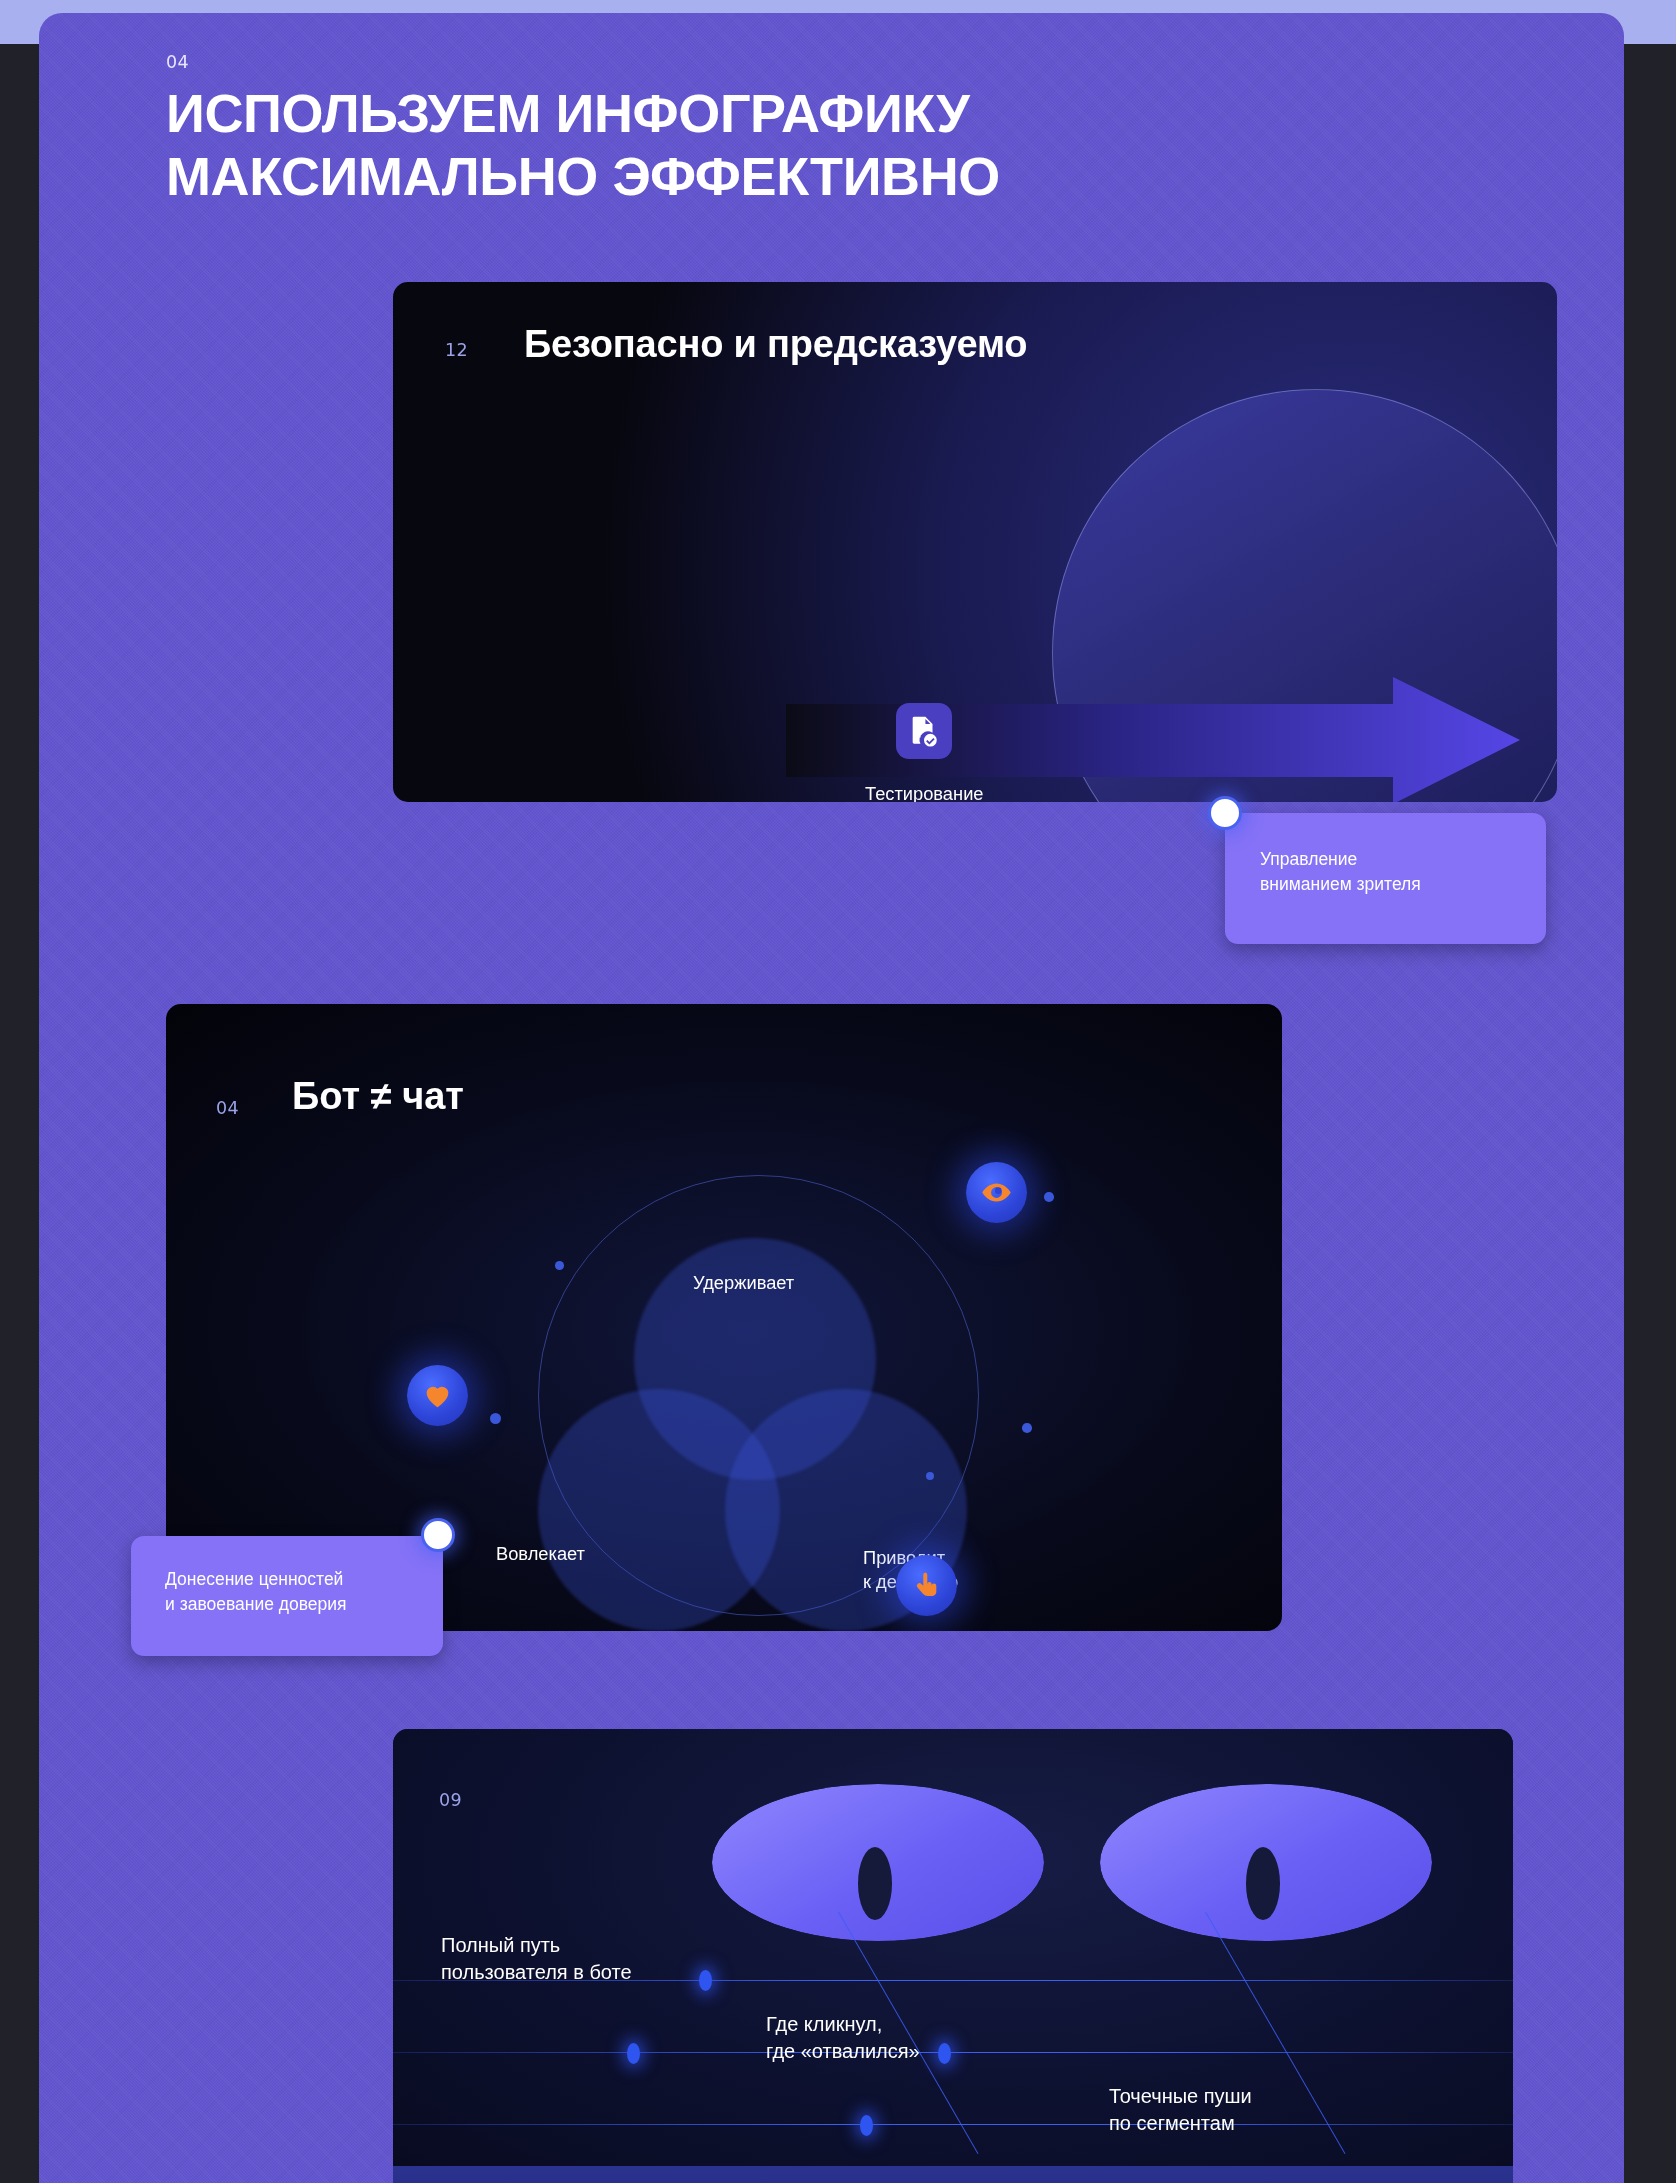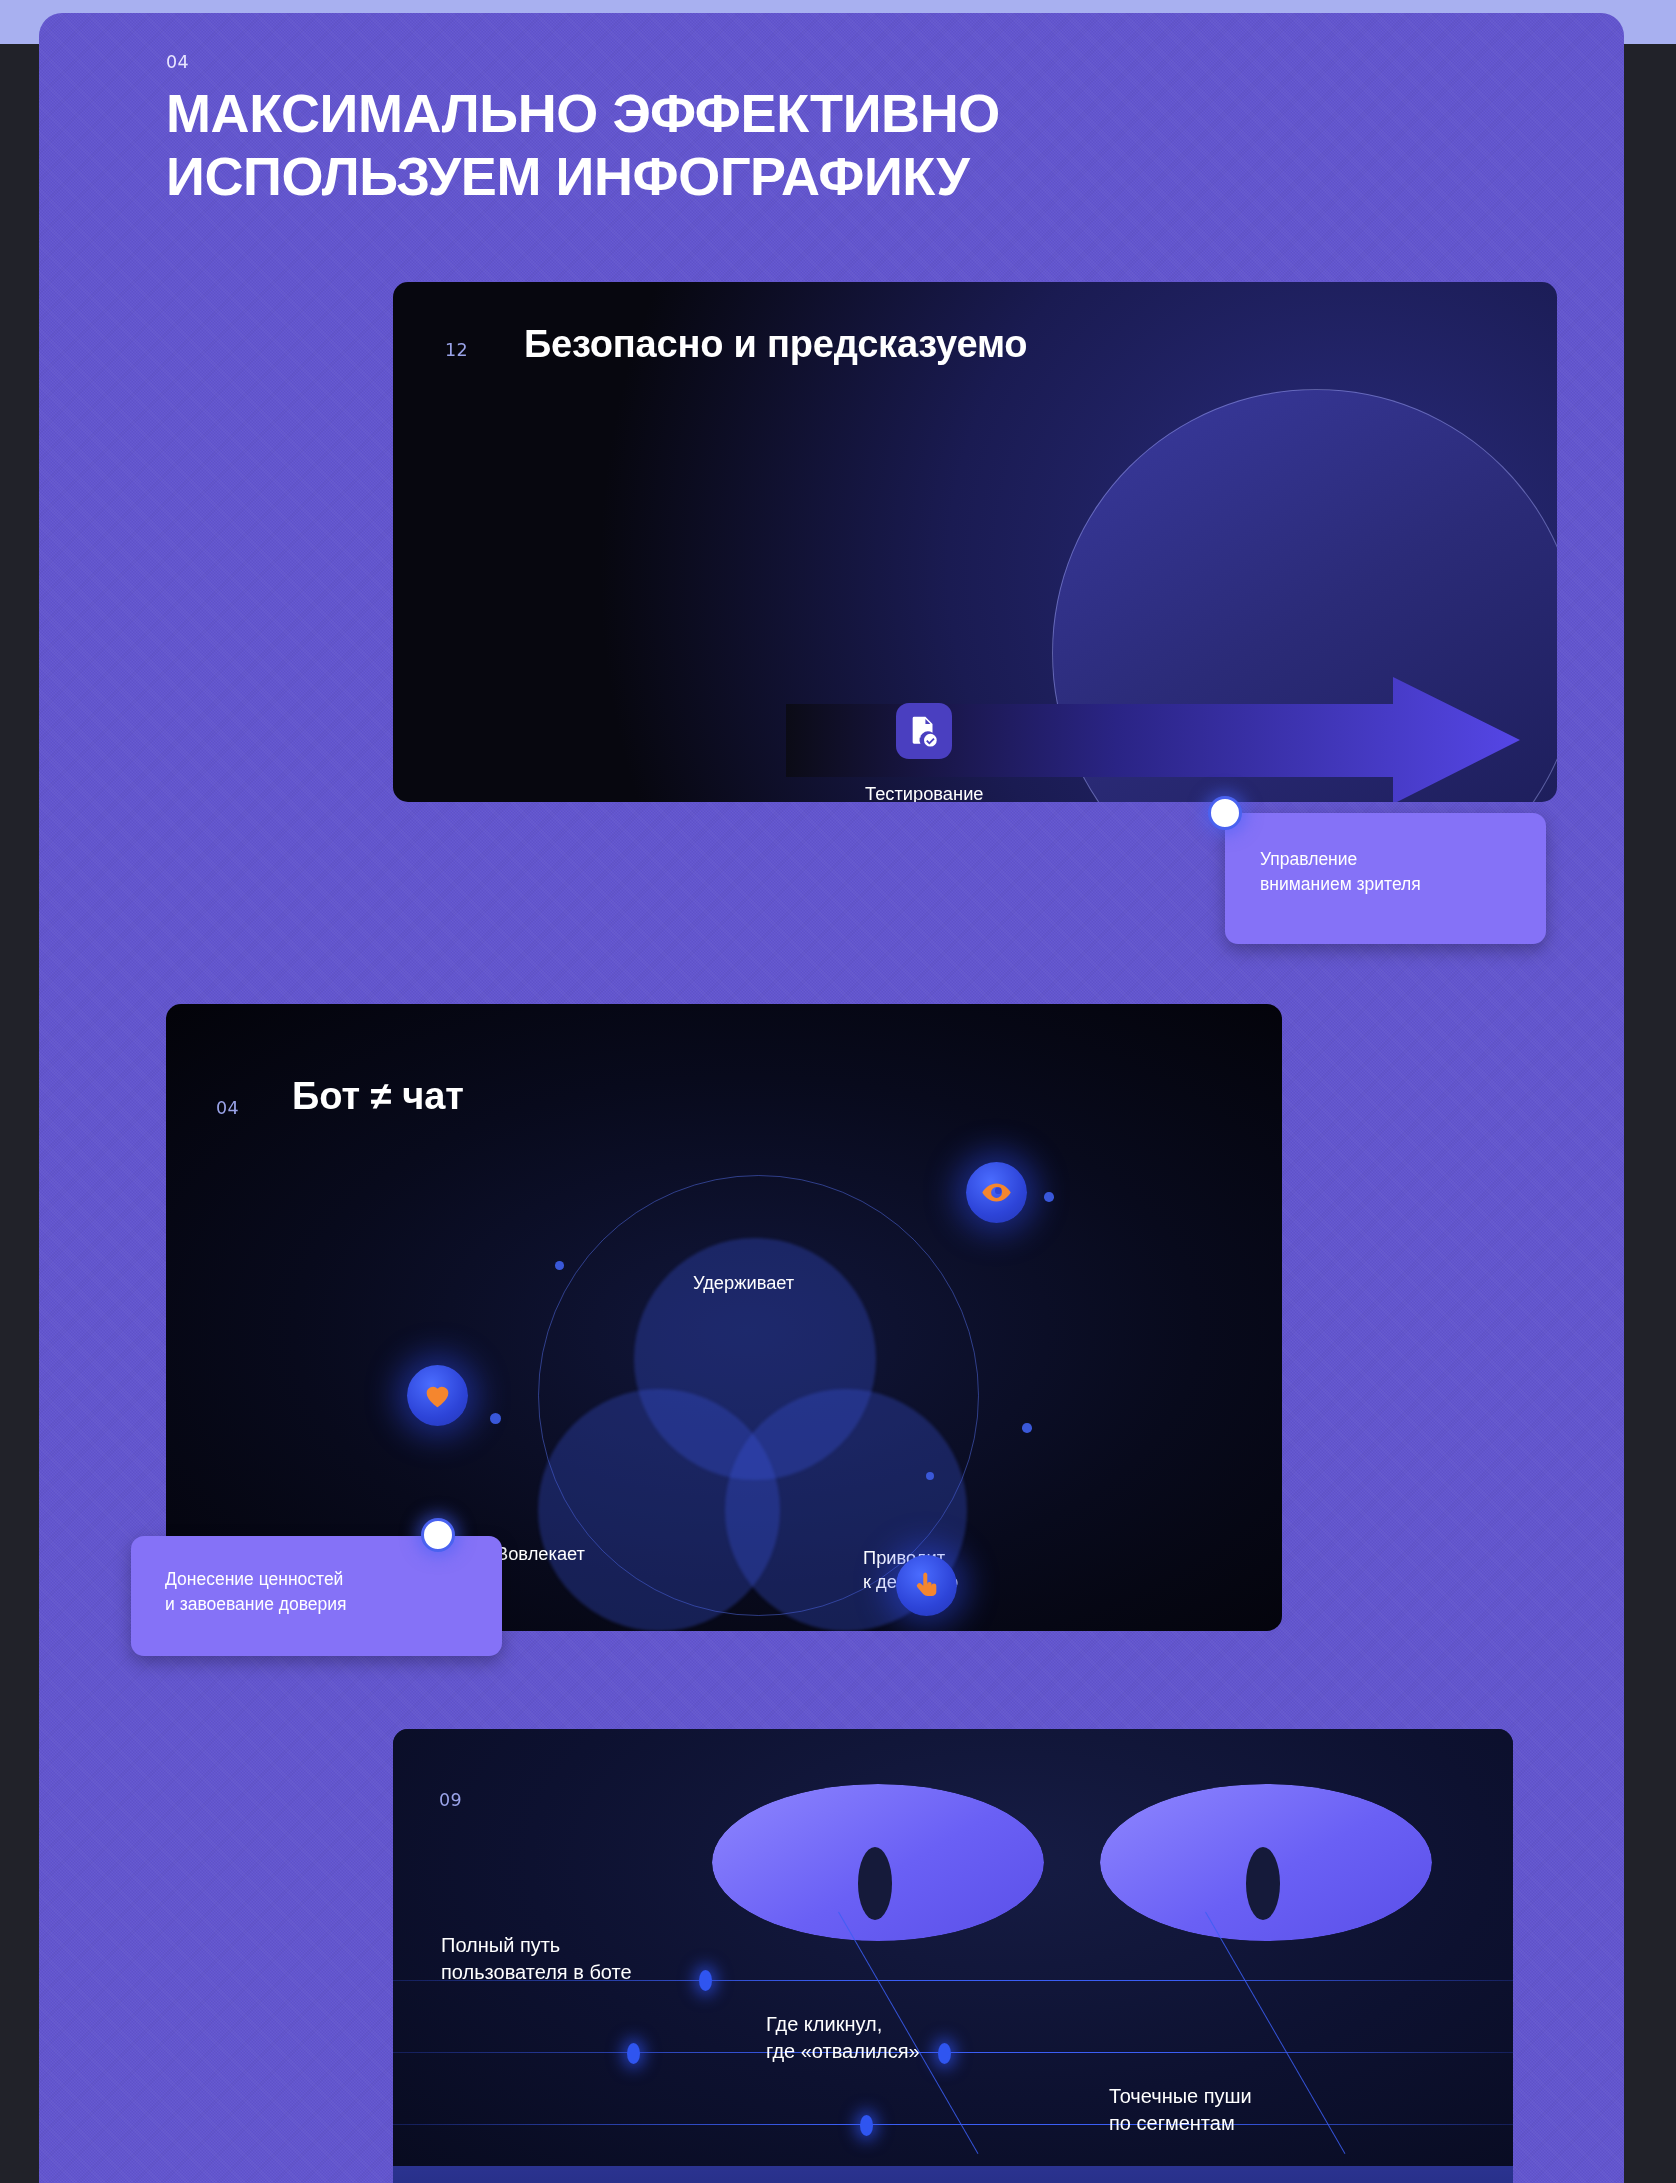--- a/index.html
+++ b/index.html
@@ -188,36 +188,36 @@
   }
   .marker{
     position:absolute; width:34px; height:34px; border-radius:50%;
     background:#fff; border:3.9px solid #4a62f0;
     box-shadow:0 0 15px 5.2px rgba(70,95,245,.5);
   }
   #callout1{ left:1225px; top:813px; width:321px; height:131px;padding-left:24px; }
   #callout1 .callout-text{ position:absolute; left:35px; top:34px; }
   #callout1 .marker{ left:-16.6px; top:-17.5px; }
 
-  #callout2{ left:131px; top:1536px; width:371px; height:120px; }
+  #callout2{ left:131px; top:1536px; width:312px; height:120px; }
   #callout2 .callout-text{ position:absolute; left:34px; top:31px; }
   #callout2 .marker{ left:290px; top:-18.3px; }
 </style>
 </head>
 <body>
 
 <div id="lavender-strip"></div>
 <div id="dark-left"></div>
 
 <div id="purple-panel"></div>
 
 <div id="header">
   <div class="hdr-num">04</div>
+  <div class="hdr-line">ИСПОЛЬЗУЕМ ИНФОГРАФИКУ</div>
   <div class="hdr-line">МАКСИМАЛЬНО ЭФФЕКТИВНО</div>
-  <div class="hdr-line">ИСПОЛЬЗУЕМ ИНФОГРАФИКУ</div>
 </div>
 
 <div class="card" id="card1">
   <div id="c1-circle"></div>
   <div class="card-num">12</div>
   <div id="c1-title">Безопасно и предсказуемо</div>
 
   <div class="arrow-row" id="arrow1">
     <div class="arrow-shape"></div>
     <div class="arrow-inner">

